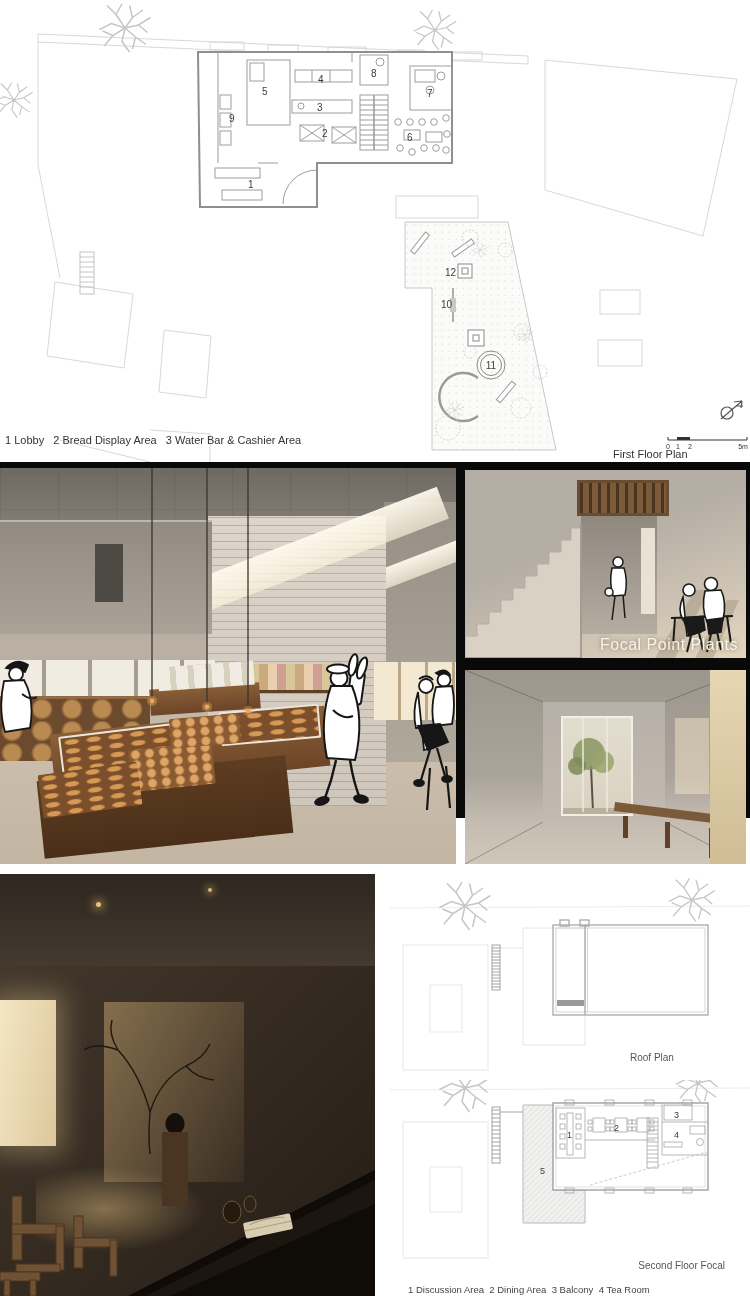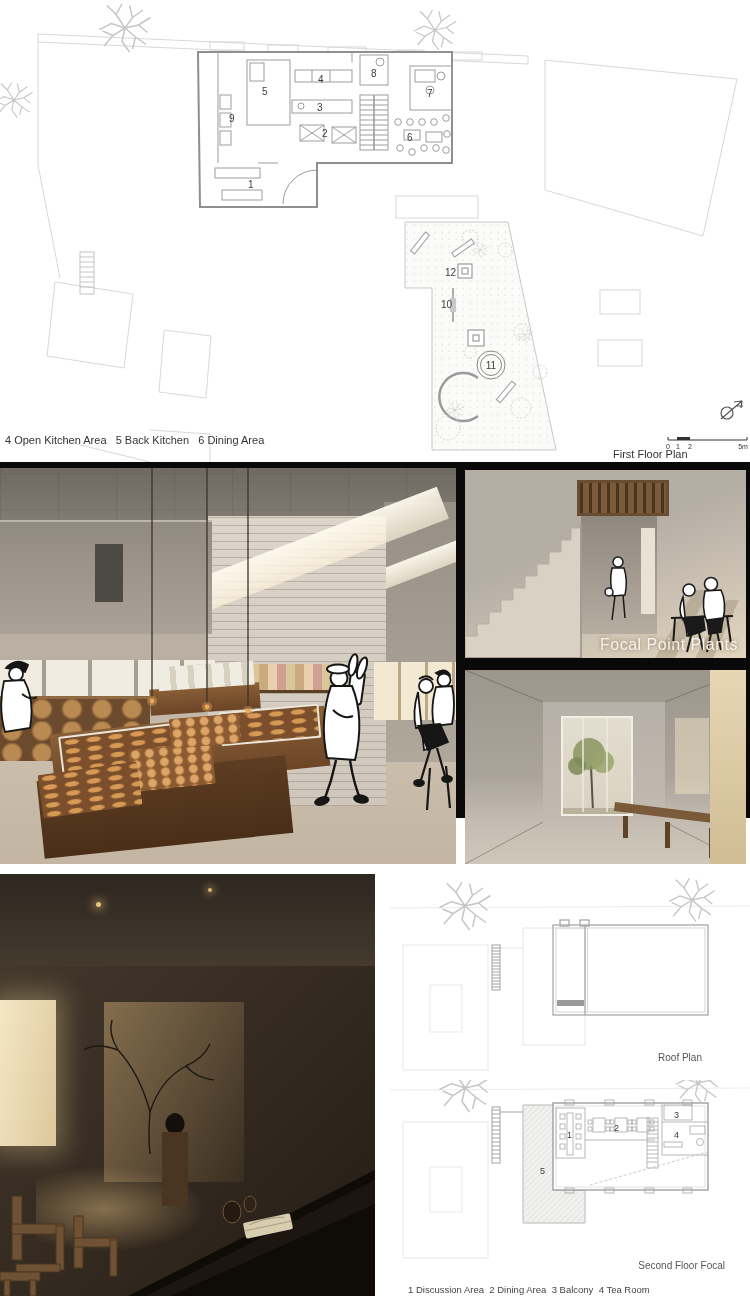--- a/index.html
+++ b/index.html
@@ -223,20 +223,21 @@
         <g font-size="7" fill="#333">
           <text x="668" y="449" text-anchor="middle">0</text>
           <text x="678" y="449" text-anchor="middle">1</text>
           <text x="690" y="449" text-anchor="middle">2</text>
           <text x="743" y="449" text-anchor="middle">5m</text>
         </g>
       </g>
     </svg>
 
     <div class="abs legend" style="left:5px;top:407px;">
+      <div>1 Lobby   2 Bread Display Area   3 Water Bar &amp; Cashier Area</div>
       <div>4 Open Kitchen Area   5 Back Kitchen   6 Dining Area</div>
       <div>7 Rest Area   8 Power Distribution Room   9 Ice Cream Area</div>
       <div>10 Swing   11Trampoline   12Existing Utility Pole</div>
     </div>
     <div class="abs plan-label" style="left:613px;top:436px;">First Floor Plan</div>
   </div>
 
   <div id="band">
 
     <div id="bakery" class="render">
@@ -446,21 +447,21 @@
           <rect x="190" y="42" width="9" height="6"></rect>
         <rect x="167" y="122" width="27" height="6" fill="#9a9a9a" stroke="none"></rect>
       </g>
       <g fill="none" stroke="#9a9a9a" stroke-width="0.9">
         <rect x="102" y="67" width="8" height="45"></rect>
         <path d="M102,70 h8 M102,73 h8 M102,76 h8 M102,79 h8 M102,82 h8 M102,85 h8 M102,88 h8 M102,91 h8 M102,94 h8 M102,97 h8 M102,100 h8 M102,103 h8 M102,106 h8 M102,109 h8"></path>
       </g>
       <use href="#treeSym" transform="translate(75,28) scale(1.5)"></use>
       <use href="#treeSym" transform="translate(302,22) scale(1.35)"></use>
     </svg>
-    <div class="abs small-label" style="left:630px;top:178px;width:100px;text-align:center;">Roof Plan</div>
+    <div class="abs small-label" style="left:630px;top:178px;width:100px;text-align:left;">Roof Plan</div>
 
     <svg class="abs" width="360" height="216" viewBox="0 0 360 216" style="left:390px;top:206px;">
       <line x1="0" y1="10" x2="360" y2="8" stroke="#e6e6e6" stroke-width="0.8"></line>
       <g fill="none" stroke="#e2e2e2" stroke-width="0.8">
         <rect x="13" y="42" width="85" height="136"></rect>
         <rect x="40" y="87" width="32" height="45"></rect>
       </g>
       <path d="M133,25 H166 V110 H195 V143 H133 Z" fill="#f1f1ef" stroke="#b8b8b8" stroke-width="1"></path>
       <path d="M133,25 H166 V110 H195 V143 H133 Z" fill="url(#hatch)"></path>
       <g>

